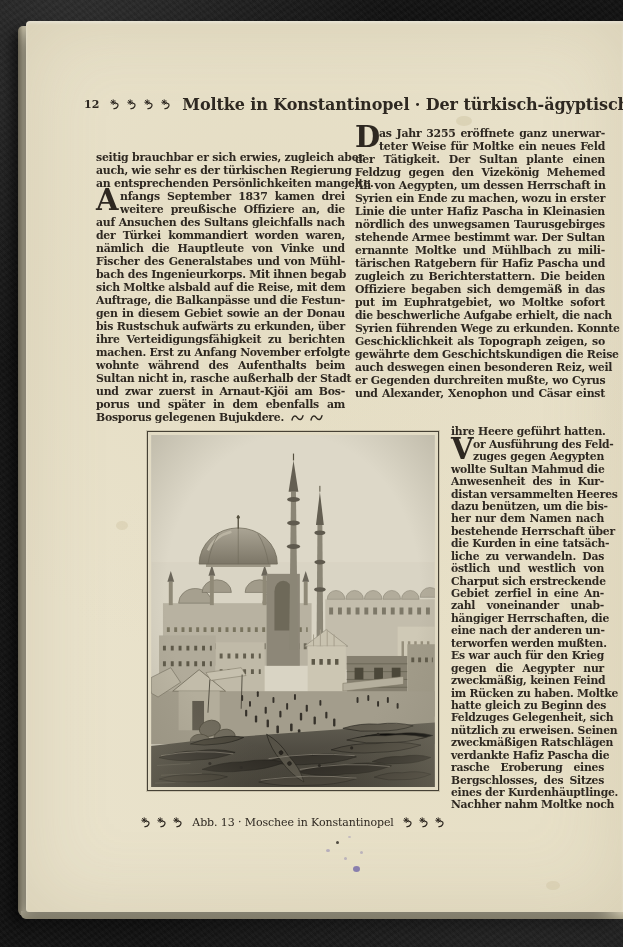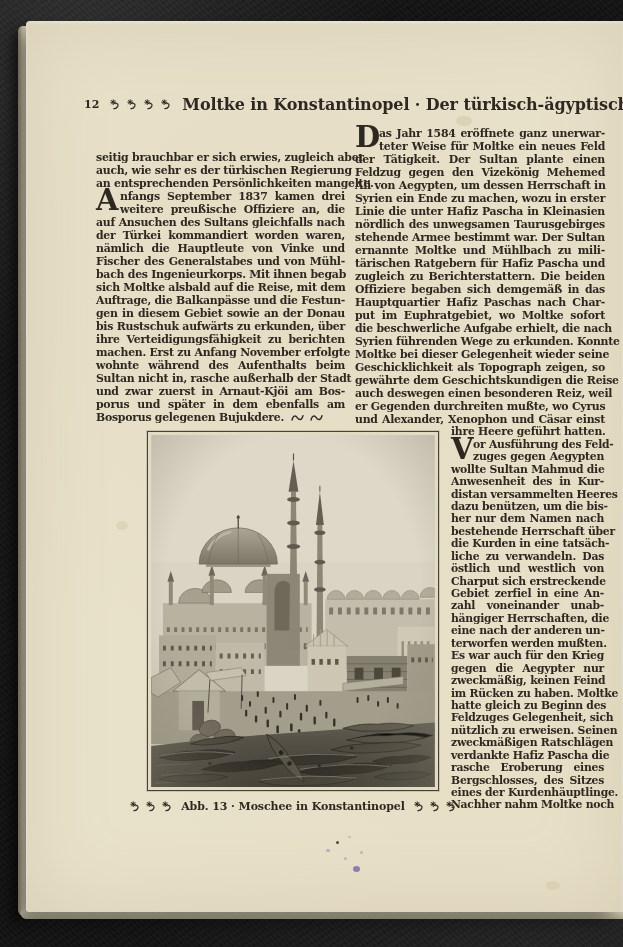--- a/index.html
+++ b/index.html
@@ -49,21 +49,21 @@
   .col-rnarrow .dc .lines .tline:nth-child(2){padding-left:22px;}
   .lastline{height:13px;line-height:13px;white-space:nowrap;text-align:left;letter-spacing:-0.25px;}
   .lastline .fleur{vertical-align:-1px;margin-left:3px;}
   .centerline{height:12.8px;line-height:12.8px;text-align:right;text-align-last:center;white-space:nowrap;letter-spacing:-0.25px;font-weight:bold;}
 
   
   .figure{position:absolute;left:121px;top:410px;width:292px;}
   .figframe{border:1px solid #464135;padding:3px;background:#e2dbc4;box-shadow:0 0 0 1px rgba(120,112,90,.25);}
   .figframe svg{display:block;}
   .caption{position:absolute;left:121px;top:779px;width:292px;display:flex;align-items:center;justify-content:center;gap:6px;}
-  .caption .ctext{font-size:11px;font-weight:bold;letter-spacing:-0.1px;white-space:nowrap;margin:0 3px;}
+  .caption .ctext{font-size:11px;font-weight:normal;letter-spacing:-0.1px;white-space:nowrap;margin:16px 3px;}
 
   
   .stain{position:absolute;border-radius:50%;pointer-events:none;}
 </style>
 </head>
 <body>
 
 <div class="stage">
 
   <div class="page-edge-left"></div>
@@ -168,38 +168,36 @@
               <path d="M1,6 C2,1.2 4.6,1.2 6.4,3.8 C8.2,6.4 10.8,6.4 12,1.6" stroke="#2e2821" stroke-width="1.4" fill="none" stroke-linecap="round"></path>
             </svg>
         </div>
       </div>
     </div>
 
     <div class="col col-rwide">
       <div class="para dc">
         <span class="dropcap">D</span>
         <div class="lines">
-            <div class="tline">as Jahr 1584 eröffnete ganz unerwar-</div>
+            <div class="tline">as Jahr 3255 eröffnete ganz unerwar-</div>
             <div class="tline">teter Weise für Moltke ein neues Feld</div>
             <div class="tline">der Tätigkeit. Der Sultan plante einen</div>
             <div class="tline">Feldzug gegen den Vizekönig Mehemed</div>
             <div class="tline">Ali von Aegypten, um dessen Herrschaft in</div>
             <div class="tline">Syrien ein Ende zu machen, wozu in erster</div>
             <div class="tline">Linie die unter Hafiz Pascha in Kleinasien</div>
             <div class="tline">nördlich des unwegsamen Taurusgebirges</div>
             <div class="tline">stehende Armee bestimmt war. Der Sultan</div>
             <div class="tline">ernannte Moltke und Mühlbach zu mili-</div>
             <div class="tline">tärischen Ratgebern für Hafiz Pascha und</div>
             <div class="tline">zugleich zu Berichterstattern. Die beiden</div>
             <div class="tline">Offiziere begaben sich demgemäß in das</div>
-            <div class="tline">Hauptquartier Hafiz Paschas nach Char-</div>
             <div class="tline">put im Euphratgebiet, wo Moltke sofort</div>
             <div class="tline">die beschwerliche Aufgabe erhielt, die nach</div>
             <div class="tline">Syrien führenden Wege zu erkunden. Konnte</div>
-            <div class="tline">Moltke bei dieser Gelegenheit wieder seine</div>
             <div class="tline">Geschicklichkeit als Topograph zeigen, so</div>
             <div class="tline">gewährte dem Geschichtskundigen die Reise</div>
             <div class="tline">auch deswegen einen besonderen Reiz, weil</div>
             <div class="tline">er Gegenden durchreiten mußte, wo Cyrus</div>
             <div class="tline">und Alexander, Xenophon und Cäsar einst</div>
           </div>
       </div>
     </div>
 
     <div class="col col-rnarrow">

